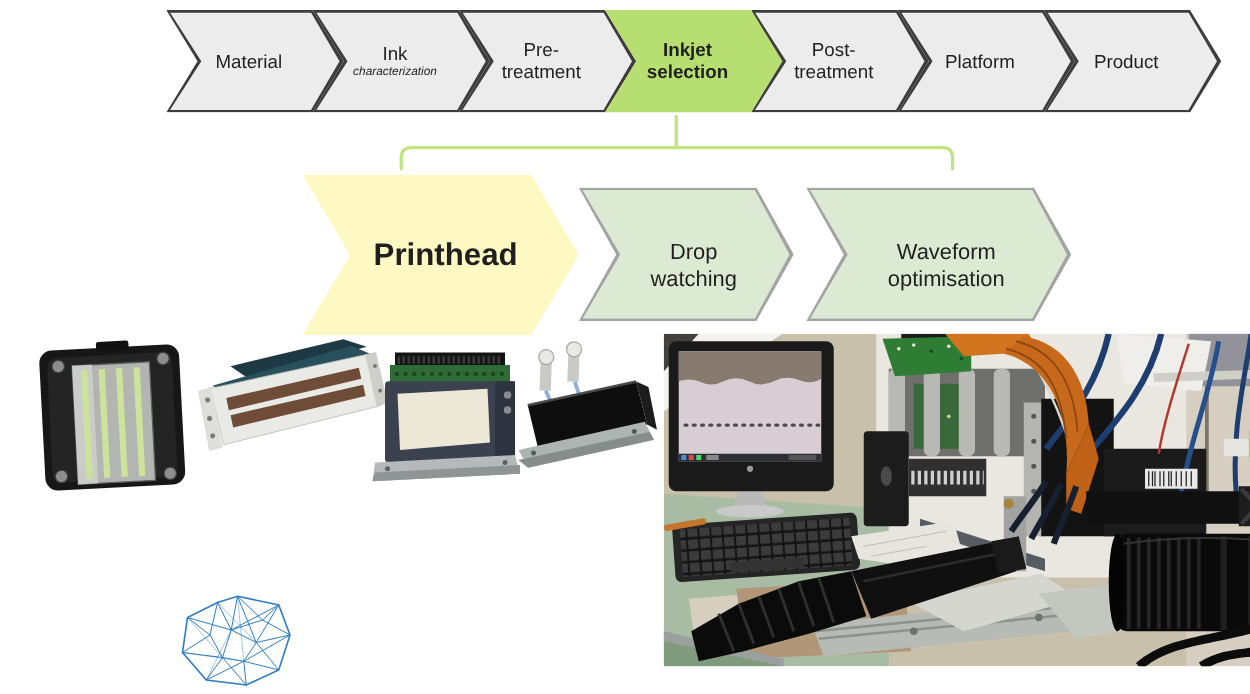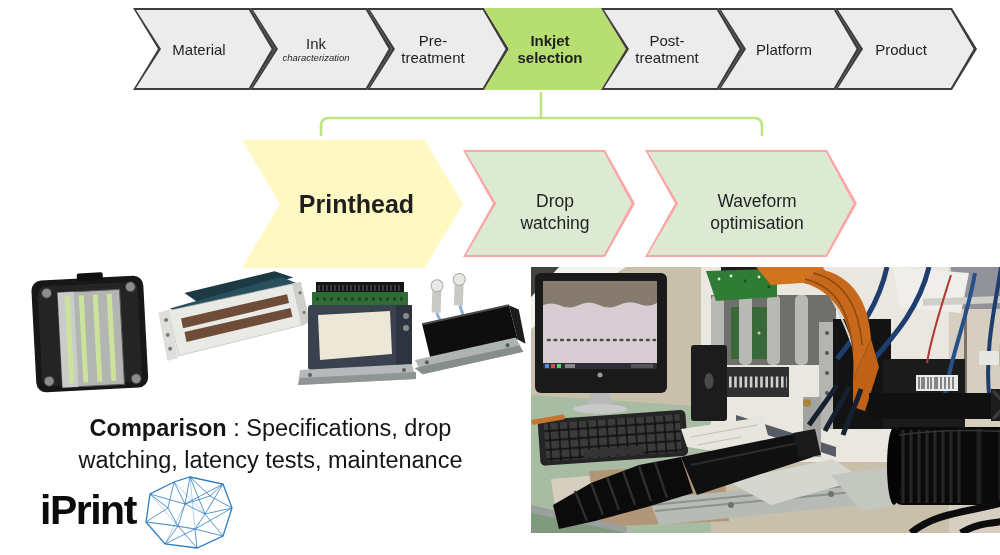--- a/index.html
+++ b/index.html
@@ -16,21 +16,21 @@
   .chev-label{position:absolute;inset:0;display:flex;flex-direction:column;align-items:center;
         justify-content:center;text-align:center;padding:0 14px 0 4px;
         font-size:15px;line-height:17px;color:#1f1f1f;}
   .chev.hl .chev-label{font-weight:bold;}
   .chev-label .sub{font-size:9.5px;line-height:11px;font-style:italic;}
 
   
   .big-chev{position:absolute;left:222px;top:140px;width:221px;height:128px;background:#fef9c3;
         clip-path:polygon(0px 0px,183px 0px,221px 64px,183px 128px,0px 128px,38px 64px);}
   .big-chev .chev-label{font-size:25px;line-height:31px;font-weight:bold;padding:0 10px 0 18px;}
-  .sub-chev{position:absolute;top:150px;height:123px;background:#fca5a5;}
+  .sub-chev{position:absolute;top:150px;height:123px;background:#a3a3a3;}
   .sub-chev .chev-fill{position:absolute;inset:0;background:#dcead3;}
   #sub-drop{left:443px;width:172px;
         clip-path:polygon(0px 0px,142px 0px,172px 53.5px,142px 107px,0px 107px,30px 53.5px);}
   #sub-drop .chev-fill{
         clip-path:polygon(3px 2px,140.8px 2px,168.6px 53.5px,140.8px 105px,3px 105px,33.2px 53.5px);}
   #sub-wave{left:625px;width:212px;
         clip-path:polygon(0px 0px,182px 0px,212px 53.5px,182px 107px,0px 107px,30px 53.5px);}
   #sub-wave .chev-fill{
         clip-path:polygon(3px 2px,180.8px 2px,208.6px 53.5px,180.8px 105px,3px 105px,33.2px 53.5px);}
   .sub-chev .chev-label{font-size:17.5px;line-height:22px;padding:0 4px 0 16px;}
@@ -194,25 +194,21 @@
       <polygon points="6,52 92,30 102,64 16,88" fill="#0e0e0e"></polygon>
       <polyline points="6,52 92,30" fill="none" stroke="#4a4a4a" stroke-width="2"></polyline>
       <polygon points="92,30 102,34 110,68 102,64" fill="#1c1c1c"></polygon>
       <polygon points="0,88 100,62 108,76 8,102" fill="#aeb4b2"></polygon>
       <polygon points="0,96 104,70 108,76 8,102" fill="#878d8b"></polygon>
       <circle cx="12" cy="90" r="2" fill="#565a58"></circle>
         <circle cx="92" cy="70" r="2" fill="#565a58"></circle>
     </g>
   </svg>
 
-  <div class="comparison">
-    <span class="b">Comparison</span><span> : Specifications, drop watching, latency tests, maintenance</span>
-  </div>
-
-  <div class="logo-text">iPrint</div>
+
   <svg class="logo-mark" width="96" height="80" viewBox="0 0 96 80">
     <g stroke="#2d7dc1" fill="none">
       <path stroke-width="1.3" d="M50,3 L83,10 L92,34 L83,62 L57,74 L25,70 L6,48 L10,20 L34,8 Z"></path>
       <path stroke-width="0.8" d="M50,3 L45,30 M50,3 L70,22 M83,10 L70,22 M83,10 L65,40 M92,34 L65,40 M92,34 L70,22 M83,62 L65,40 M83,62 L55,55 M57,74 L55,55 M57,74 L38,52 M25,70 L38,52 M25,70 L55,55 M6,48 L38,52 M6,48 L28,34 M10,20 L28,34 M10,20 L45,30 M34,8 L45,30 M34,8 L28,34 M45,30 L65,40 M45,30 L70,22 M65,40 L55,55 M38,52 L55,55 M38,52 L28,34 M45,30 L38,52 M92,34 L55,55 M50,3 L65,40 M83,10 L45,30"></path>
       <path stroke-width="0.6" opacity="0.6" d="M6,48 L55,55 M10,20 L38,52 M34,8 L65,40 M25,70 L45,30 M50,3 L55,55"></path>
     </g>
   </svg>
 
   <svg class="photo-svg" width="489" height="266" viewBox="0 0 489 266">
     <defs>

